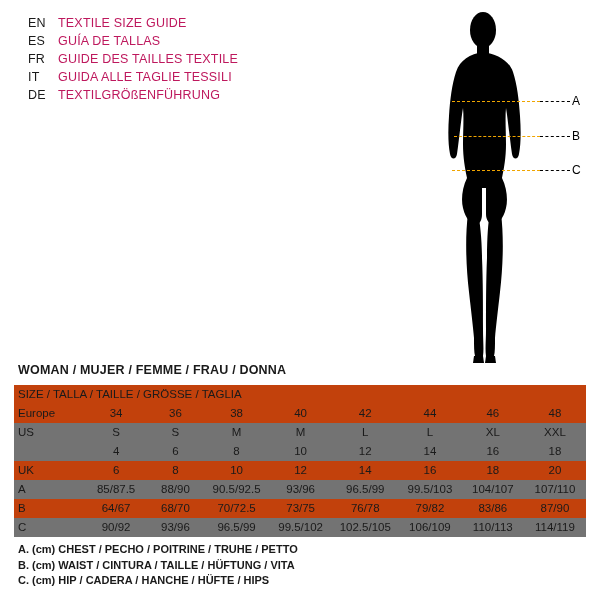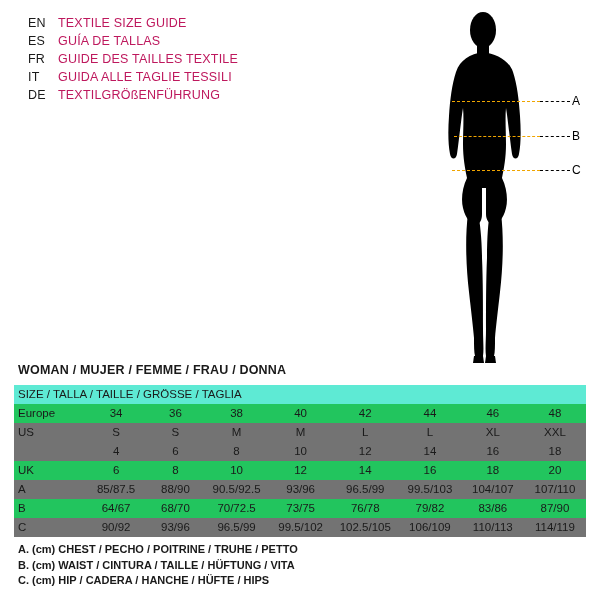--- a/index.html
+++ b/index.html
@@ -92,33 +92,33 @@
     width: 572px;
     border-collapse: collapse;
     font-size: 11.5px;
   }
   .size-table td {
     padding: 1px 2px;
     height: 17px;
     line-height: 15px;
   }
   .size-table .row-head {
-    background: #5eead4;
+    background: #c2410c;
   }
   .size-table .row-head td {
     font-weight: normal;
     text-align: left;
     padding-left: 4px;
     font-size: 11.5px;
   }
   .size-table tr.shade td {
     background: #737373;
   }
   .size-table tr.plain td {
-    background: #22c55e;
+    background: #c2410c;
   }
   .col-label {
     width: 82px;
     text-align: left;
     padding-left: 4px !important;
   }
   .cell {
     text-align: center;
     width: 68px;
   }

